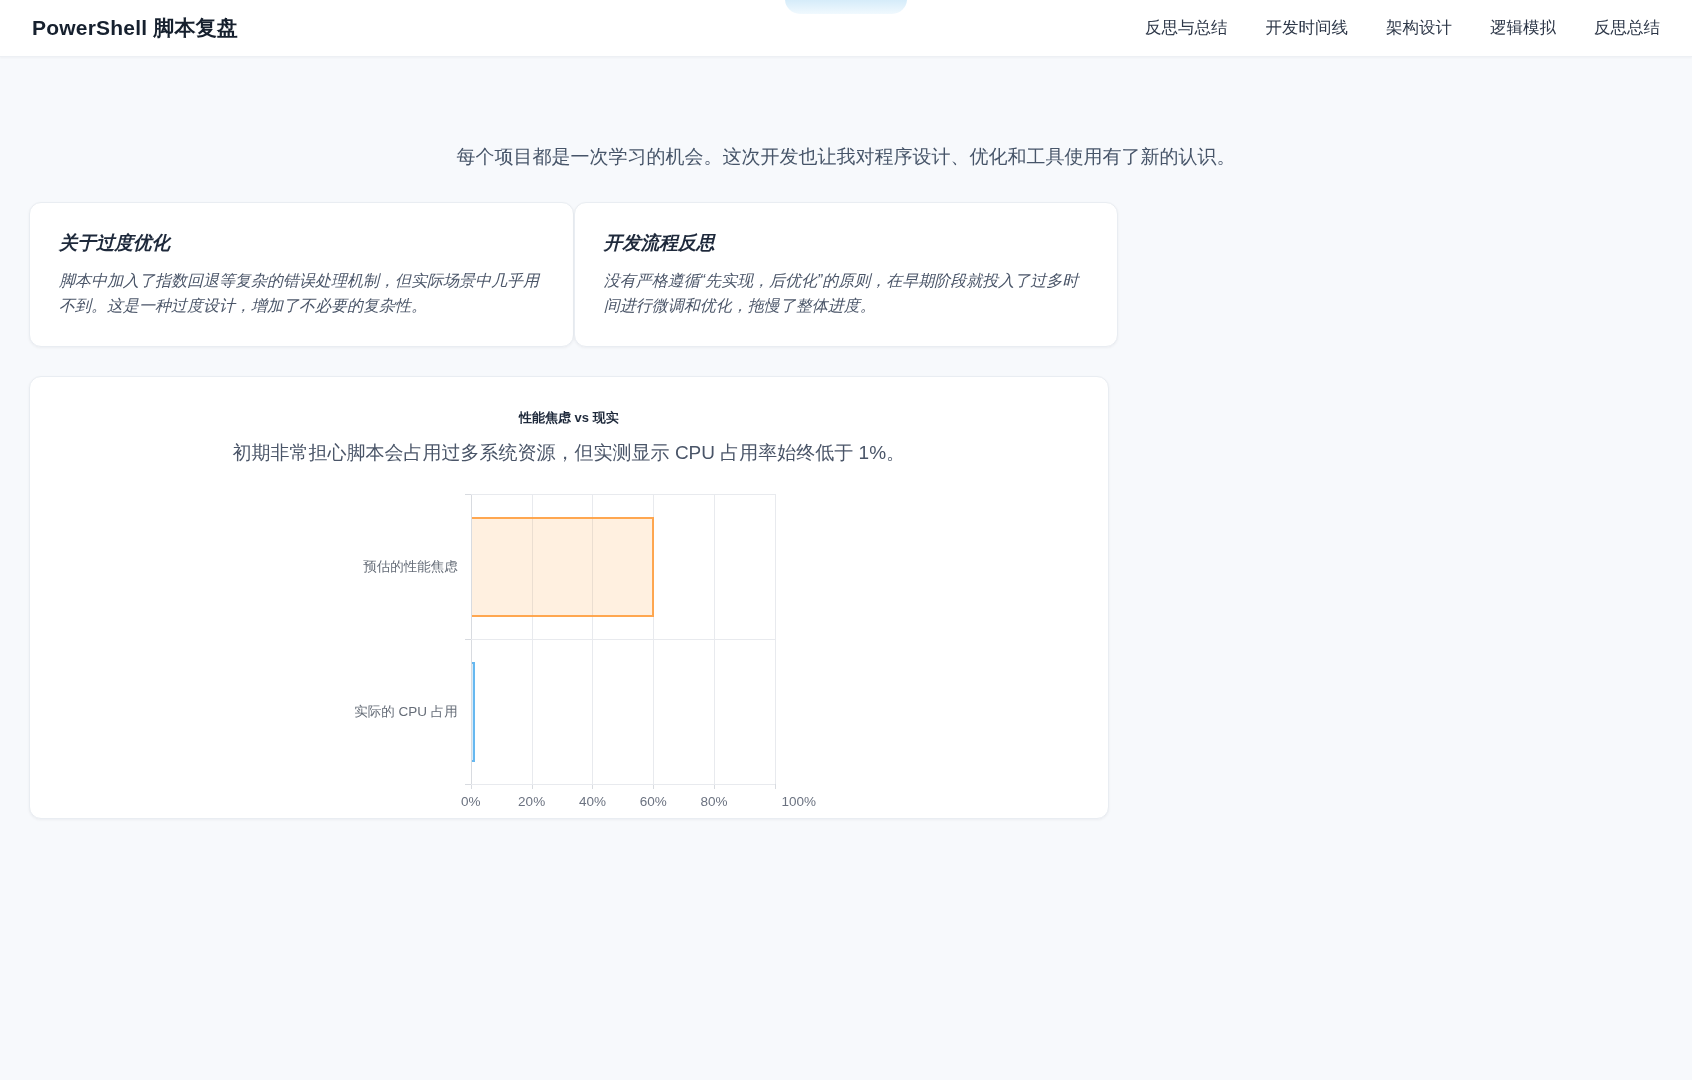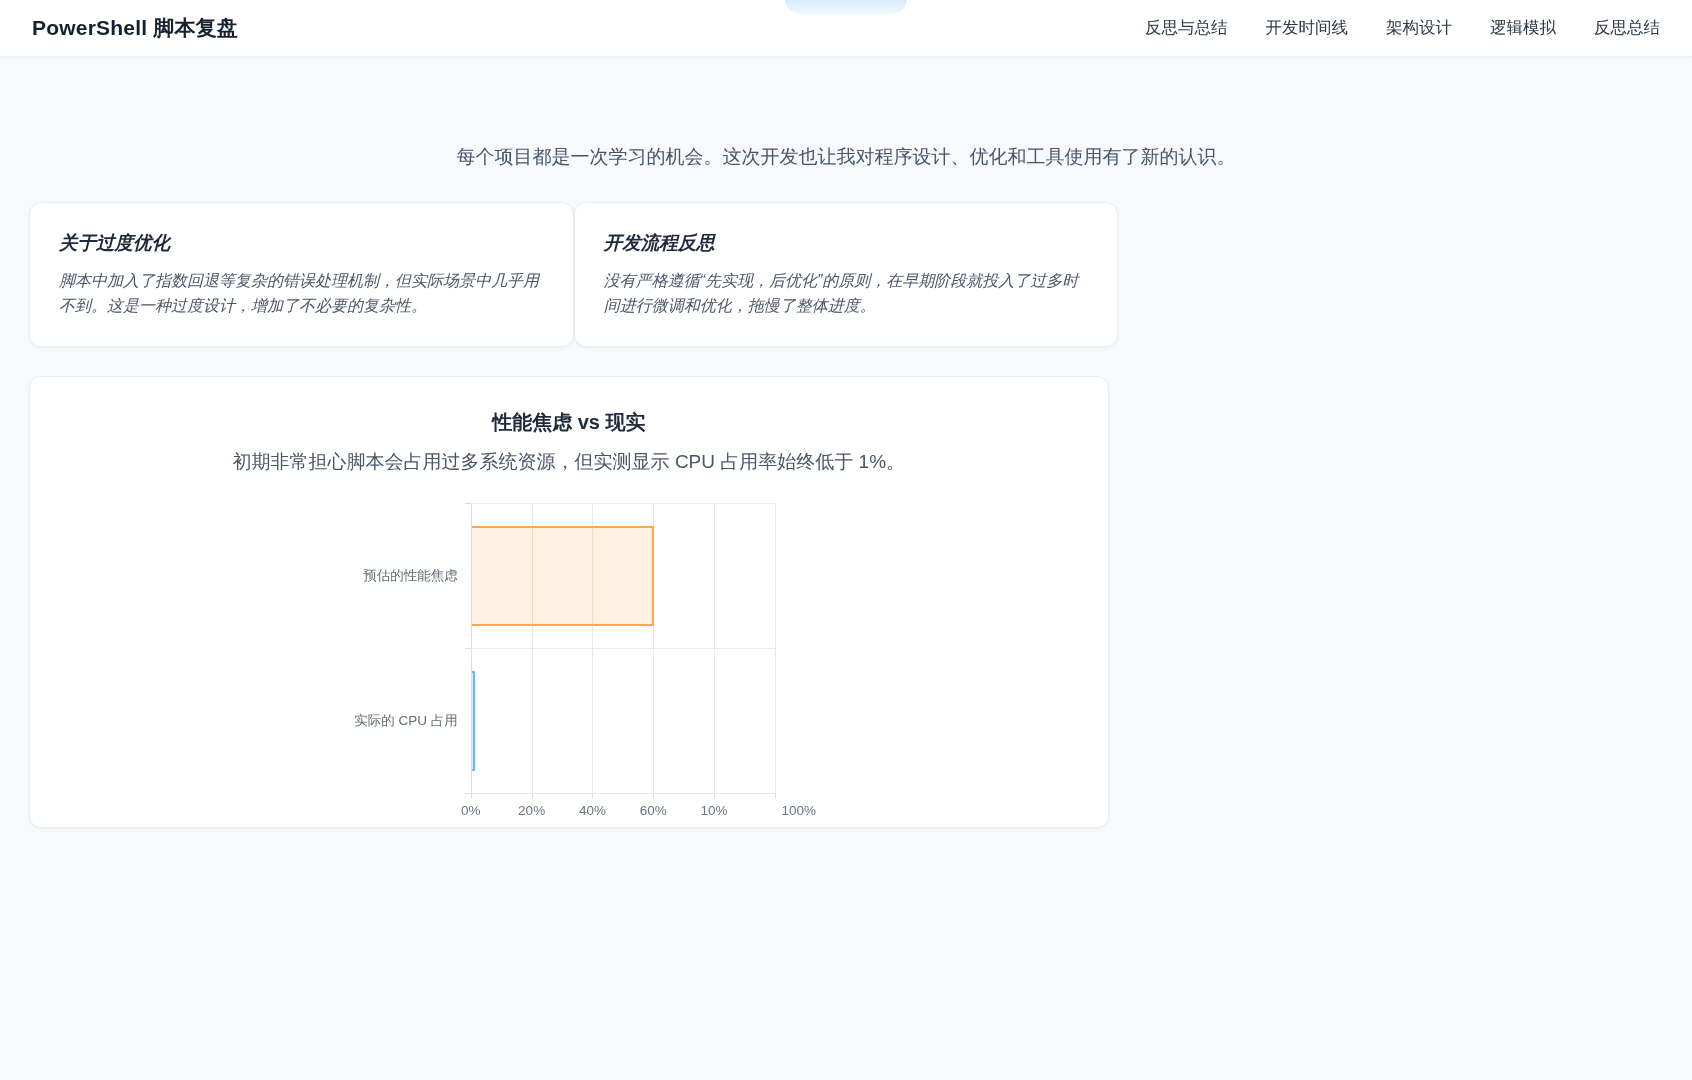--- a/index.html
+++ b/index.html
@@ -84,21 +84,21 @@
   .card-title { font-size:18.5px; font-weight:700; color:#1e293b; margin-bottom:13px; }
   .card-body  { font-size:16px; color:#4a5568; line-height:1.62; }
 
   
   .chart-card {
     grid-column:1 / span 2;
     margin-top:0;
     padding:32px 30px 34px;
   }
   .row2 { margin-top:29px; display:grid; grid-template-columns:repeat(3,1fr); gap:29px; }
-  .chart-title { text-align:center; font-size:20px; font-weight:700; color:#1e293b; }
+  .chart-title { text-align:center; font-size:13px; font-weight:700; color:#1e293b; }
   .chart-sub   { text-align:center; font-size:19px; color:#4a5568; margin-top:13px; }
 
   .chart-wrap {
     width:452px;
     margin:28px auto 0;
     display:flex;
   }
   .ylabels {
     position:relative;
     width:128px;
@@ -180,21 +180,21 @@
             <div class="tickstub-bottom" style="left: 60.8px;"></div>
             <div class="xtick" style="left: 60.8px;">20%</div>
             <div class="vline" style="left: 121.6px;"></div>
             <div class="tickstub-bottom" style="left: 121.6px;"></div>
             <div class="xtick" style="left: 121.6px;">40%</div>
             <div class="vline" style="left: 182.4px;"></div>
             <div class="tickstub-bottom" style="left: 182.4px;"></div>
             <div class="xtick" style="left: 182.4px;">60%</div>
             <div class="vline" style="left: 243.2px;"></div>
             <div class="tickstub-bottom" style="left: 243.2px;"></div>
-            <div class="xtick" style="left: 243.2px;">10%</div>
+            <div class="xtick" style="left: 243.2px;">80%</div>
             <div class="vline" style="left: 304px;"></div>
             <div class="tickstub-bottom" style="left: 304px;"></div>
             <div class="xtick" style="left: 304px; margin-left: 24px;">100%</div>
             <div class="hline" style="top: 0px;"></div>
             <div class="tickstub-left" style="top: 0px;"></div>
             <div class="hline" style="top: 145px;"></div>
             <div class="tickstub-left" style="top: 145px;"></div>
             <div class="hline" style="top: 290px;"></div>
             <div class="tickstub-left" style="top: 290px;"></div>
             <div class="bar" style="top: 22.5px; height: 100px; width: 182.4px; background: rgba(255, 159, 64, 0.16); border-top: 2px solid rgba(255, 159, 64, 0.9); border-right: 2px solid rgba(255, 159, 64, 0.9); border-bottom: 2px solid rgba(255, 159, 64, 0.9); border-left: none; border-image: initial;"></div>

